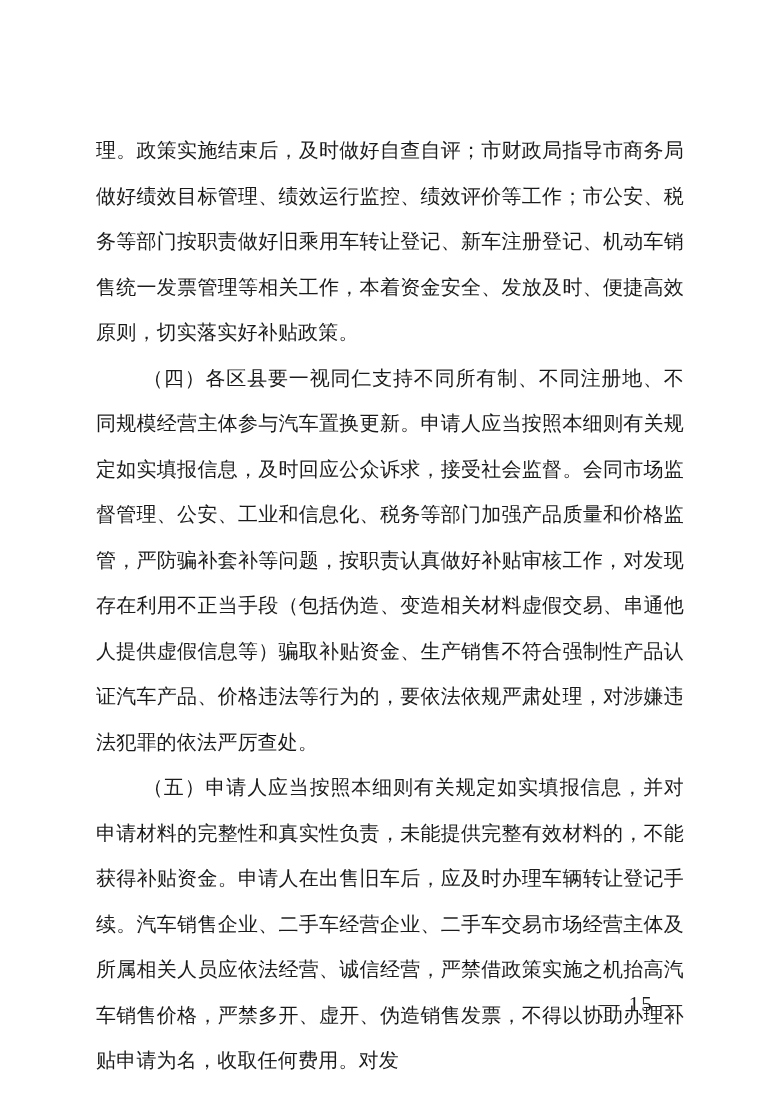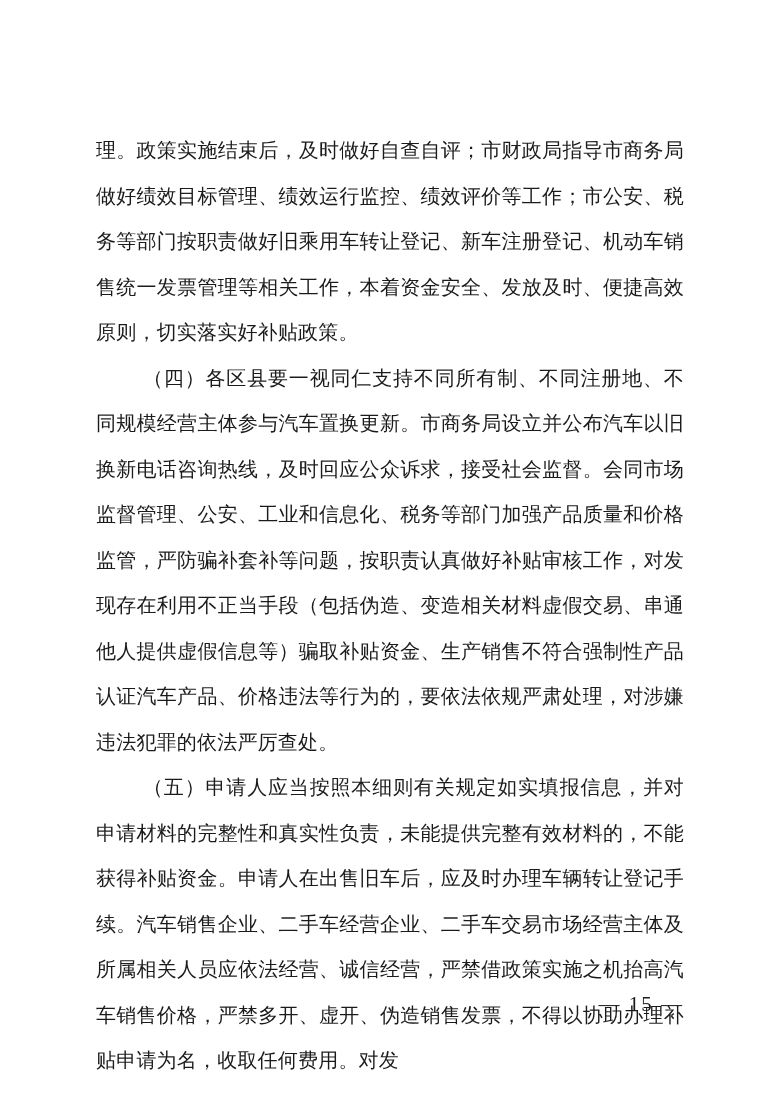--- a/index.html
+++ b/index.html
@@ -57,17 +57,17 @@
     letter-spacing: 2px;
     font-family: "Liberation Serif", "DejaVu Serif", serif;
   }
 </style>
 </head>
 <body>
 
 <div class="page">
   <div class="content">
     <p class="para">理。政策实施结束后，及时做好自查自评；市财政局指导市商务局做好绩效目标管理、绩效运行监控、绩效评价等工作；市公安、税务等部门按职责做好旧乘用车转让登记、新车注册登记、机动车销售统一发票管理等相关工作，本着资金安全、发放及时、便捷高效原则，切实落实好补贴政策。</p>
-    <p class="para indent">（四）各区县要一视同仁支持不同所有制、不同注册地、不同规模经营主体参与汽车置换更新。市商务局设立并公布汽车以旧换新电话咨询热线，及时回应公众诉求，接受社会监督。会同市场监督管理、公安、工业和信息化、税务等部门加强产品质量和价格监管，严防骗补套补等问题，按职责认真做好补贴审核工作，对发现存在利用不正当手段（包括伪造、变造相关材料虚假交易、串通他人提供虚假信息等）骗取补贴资金、生产销售不符合强制性产品认证汽车产品、价格违法等行为的，要依法依规严肃处理，对涉嫌违法犯罪的依法严厉查处。</p>
+    <p class="para indent">（四）各区县要一视同仁支持不同所有制、不同注册地、不同规模经营主体参与汽车置换更新。申请人应当按照本细则有关规定如实填报信息，及时回应公众诉求，接受社会监督。会同市场监督管理、公安、工业和信息化、税务等部门加强产品质量和价格监管，严防骗补套补等问题，按职责认真做好补贴审核工作，对发现存在利用不正当手段（包括伪造、变造相关材料虚假交易、串通他人提供虚假信息等）骗取补贴资金、生产销售不符合强制性产品认证汽车产品、价格违法等行为的，要依法依规严肃处理，对涉嫌违法犯罪的依法严厉查处。</p>
     <p class="para indent">（五）申请人应当按照本细则有关规定如实填报信息，并对申请材料的完整性和真实性负责，未能提供完整有效材料的，不能获得补贴资金。申请人在出售旧车后，应及时办理车辆转让登记手续。汽车销售企业、二手车经营企业、二手车交易市场经营主体及所属相关人员应依法经营、诚信经营，严禁借政策实施之机抬高汽车销售价格，严禁多开、虚开、伪造销售发票，不得以协助办理补贴申请为名，收取任何费用。对发</p>
   </div>
   <div class="pagenum">— 15 —</div>
 </div>
 
 </body></html>

